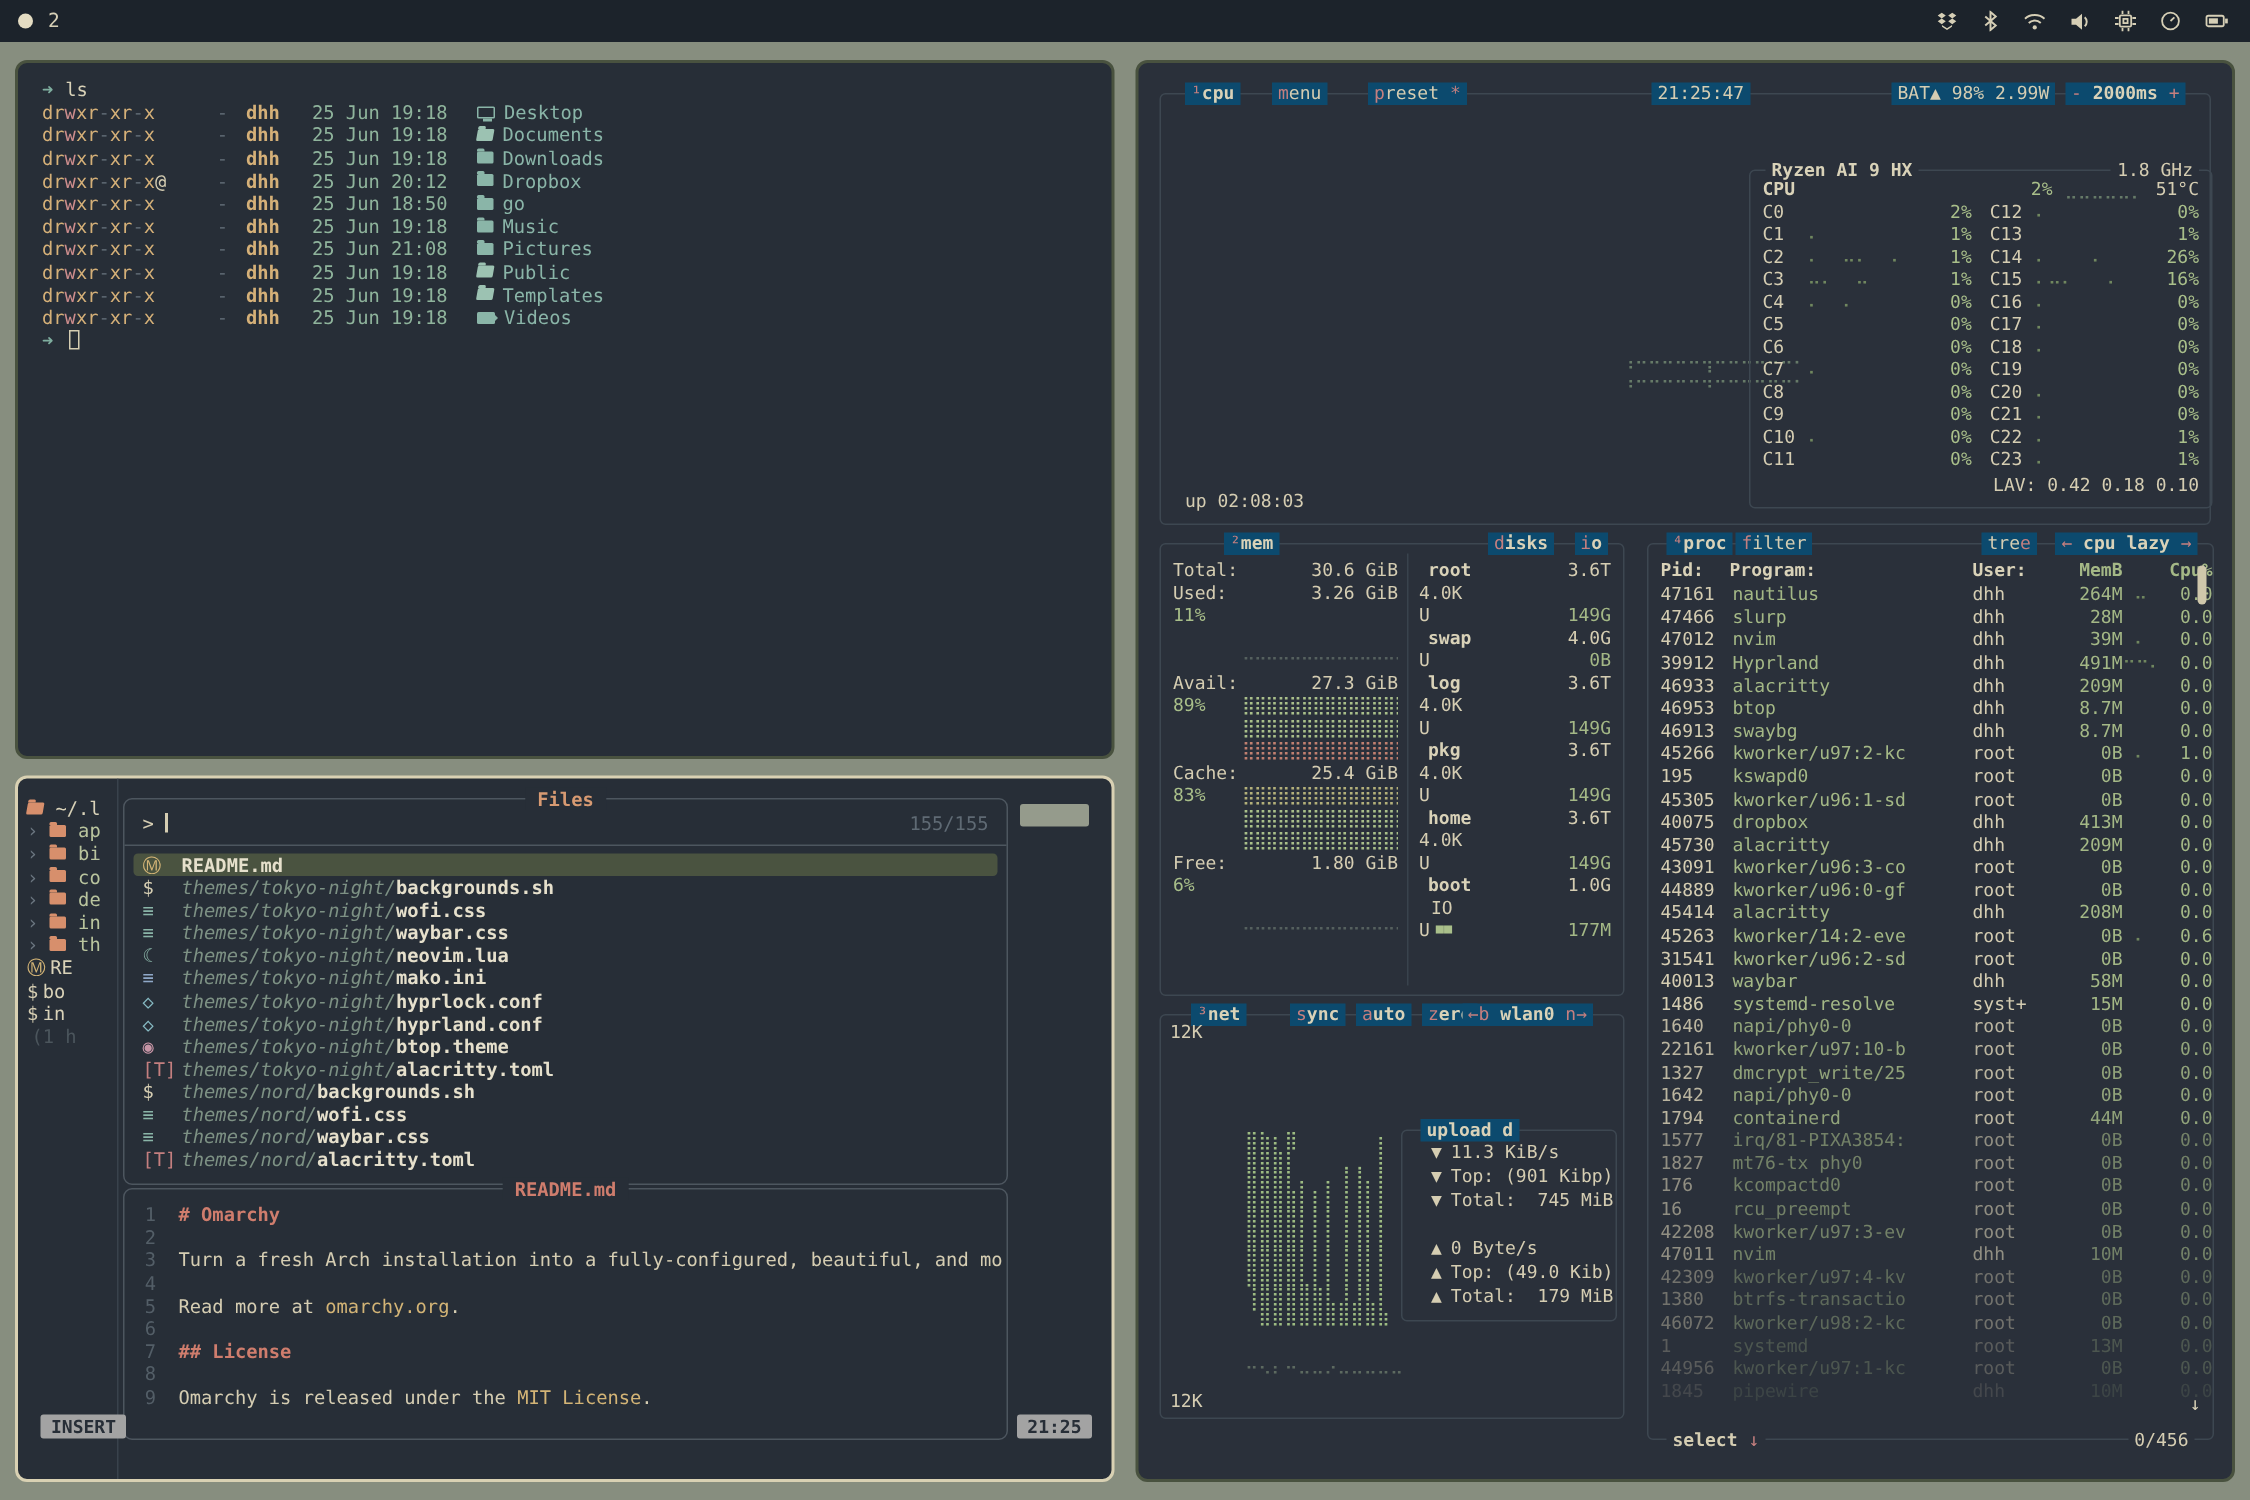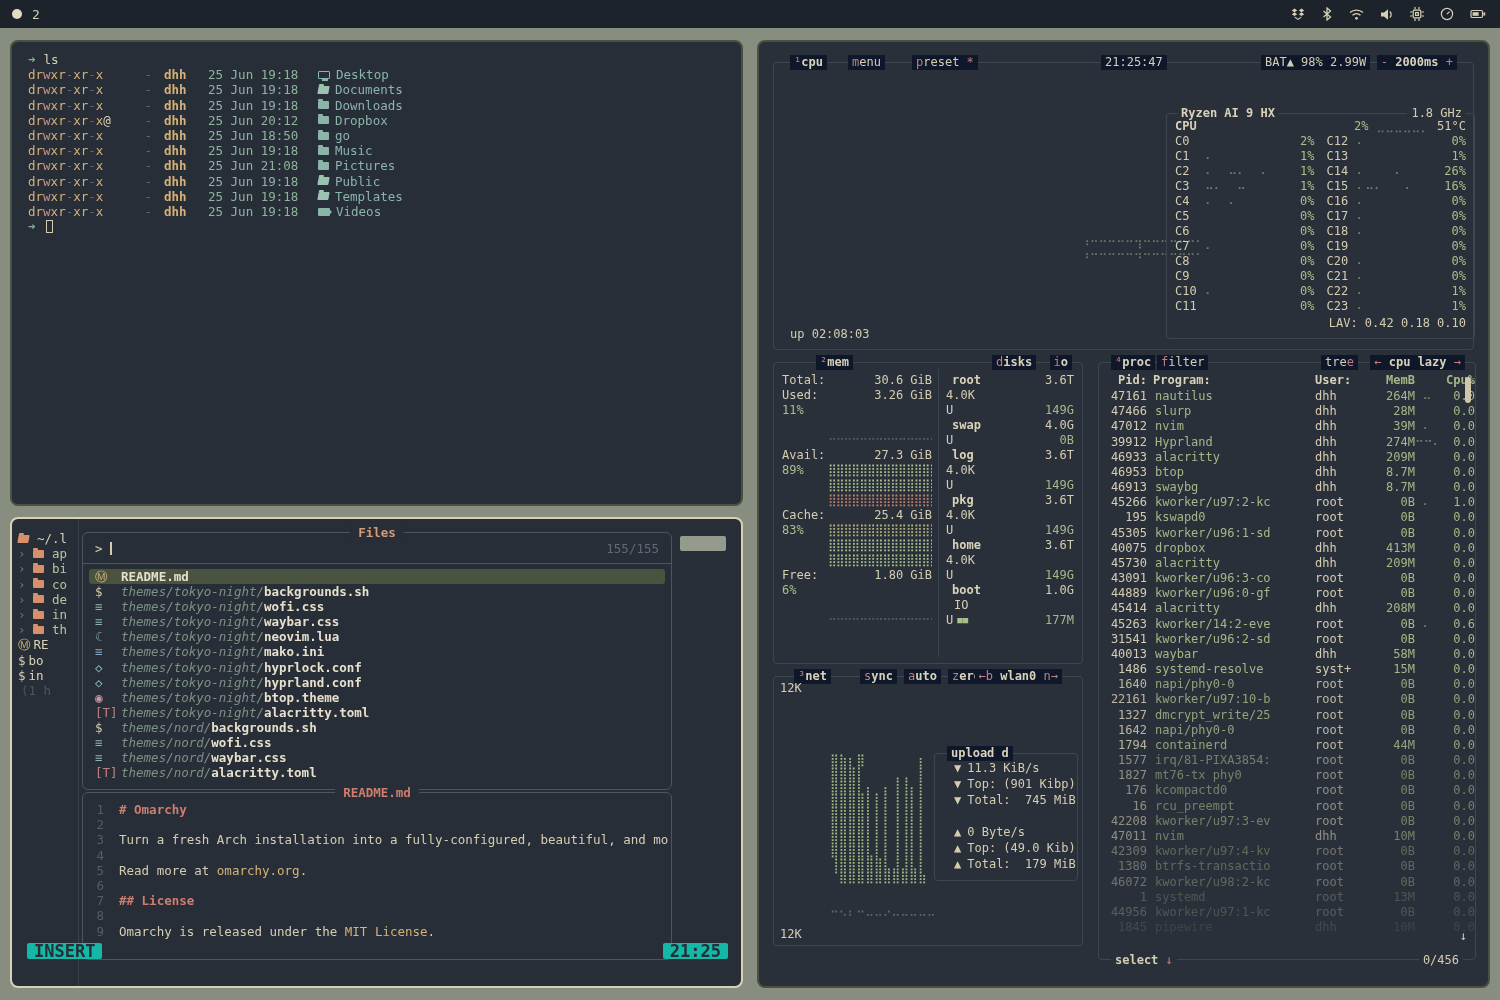--- a/index.html
+++ b/index.html
@@ -35,21 +35,21 @@
   .fic{display:inline-block;margin-right:6px;position:relative;flex:none}
   .i-folder,.i-folder-open{width:11px;height:8px;background:#8ab5a8;border-radius:1px}
   .i-folder::before,.i-folder-open::before{content:"";position:absolute;top:-2px;left:0;width:5px;height:2px;background:inherit;border-radius:1px 1px 0 0}
   .i-folder-open{background:#9cc2b2;transform:skewX(-10deg)}
   .i-monitor{width:12px;height:8px;border:1px solid #8ab5a8;border-radius:1px}
   .i-monitor::after{content:"";position:absolute;bottom:-3px;left:3px;width:6px;height:2px;background:#8ab5a8}
   .i-video{width:12px;height:8px;background:#8ab5a8;border-radius:1px}
   .i-video::before{content:"";position:absolute;right:-2px;top:1px;border-left:3px solid #8ab5a8;border-top:3px solid transparent;border-bottom:3px solid transparent}
   
   .bbox{position:absolute;border:1px solid #3d4751;border-radius:4px}
-  .btitle{position:absolute;top:-8px;background:#0f172a;padding:0 4px;white-space:pre;line-height:15px}
+  .btitle{position:absolute;top:-8px;background:#0c4a6e;padding:0 4px;white-space:pre;line-height:15px}
   .btitle b{color:#d9d2b8}
   .bnum,.key{color:#c47f7f}
   .bfoot{position:absolute;bottom:-8px;background:#2a303a;padding:0 4px;white-space:pre}
   .g{color:#a9bf8a}
   .dimg{color:#667a68}
   .cpu-box{left:14px;top:20px;width:701px;height:288px}
   .core-box{position:absolute;left:392px;top:50px;width:309px;height:226px;border:1px solid #3d4751;border-radius:4px}
   .cpurow{display:flex;align-items:center;padding:0 8px;line-height:15px;margin-top:5px;white-space:pre}
   .cpurow b{color:#d9d2b8}
   .cores{display:flex;padding:0 2px}
@@ -83,21 +83,21 @@
   .ngraph div{color:#9dbb82}
   .naxis{color:#5d6a60 !important}
   .ninfo{position:absolute;left:160px;top:76px;width:144px;height:128px;border:1px solid #3d4751;border-radius:4px;padding:6px 19px;line-height:16px}
   .iline{display:flex;white-space:pre}
   .tri{margin-right:6px}
   .proc-box{left:339px;top:320px;width:378px;height:598px}
   .phead{display:grid;grid-template-columns:46px 158px 50px 54px 24px 36px;padding-left:8px;margin-top:10px;
          line-height:15px;color:#d9d2b8;font-weight:bold;white-space:pre}
   .prows{margin-top:1px}
   .prow{display:grid;grid-template-columns:46px 158px 50px 54px 24px 36px;padding-left:8px;line-height:15.17px;white-space:pre}
-  .c-pid{text-align:right;padding-right:6px}
+  .c-pid{padding-right:6px}
   .c-prog{color:#a4b886;overflow:hidden;padding-left:2px}
   .c-user{padding-left:4px}
   .c-mem{text-align:right;color:#a4b886}
   .c-dots{color:#70875f;text-align:center}
   .c-cpu{text-align:right;color:#a4b886}
   .f1{opacity:.85}.f2{opacity:.6}.f3{opacity:.42}.f4{opacity:.28}.f5{opacity:.15}
   .pscroll{position:absolute;right:4px;top:14px;width:6px;height:26px;background:#cfc7ab;border-radius:3px}
   .parrow{position:absolute;right:8px;bottom:16px;color:#d9d2b8}
   
   .nv{font-size:12.5px}
@@ -128,21 +128,21 @@
   .p-path{color:#7d9184;font-style:italic}
   .p-file{color:#e6e0cc;font-weight:bold}
   .preview{position:absolute;left:70px;top:273px;width:590px;height:168px;border:1px solid #4d565f;border-radius:6px;background:#272e37}
   .pv-title{position:absolute;top:-8px;left:50%;transform:translateX(-50%);background:#272e37;padding:0 8px;color:#cf7d6d;font-weight:bold}
   .pv-lines{padding-top:9px}
   .pv-line{display:flex;line-height:15.2px;height:15.2px;white-space:pre}
   .pv-num{width:36px;text-align:right;padding-right:15px;color:#535e67;flex:none}
   .seg{color:#d5cdb2}
   .pv-hl{color:#d3b476}
   .pv-line.md-h .seg{color:#cf7d6d;font-weight:bold}
-  .badge{position:absolute;background:#14b8a6;color:#272e37;font-weight:bold;font-size:17px;line-height:16px;padding:0 7px;border-radius:2px}
+  .badge{position:absolute;background:#a3a3a3;color:#272e37;font-weight:bold;font-size:12px;line-height:16px;padding:0 7px;border-radius:2px}
   .b-insert{left:15px;top:424px}
   .b-clock{right:13px;top:424px}
 </style>
 </head>
 <body>
 
 <div class="topbar">
   <div class="tb-left">
     <span class="ws-dot"></span>
     <span class="ws-num">2</span>
@@ -1032,21 +1032,21 @@
           <span class="c-user">dhh</span>
           <span class="c-mem">39M</span>
           <span class="c-dots">⠄</span>
           <span class="c-cpu">0.0</span>
         </div>
 
         <div class="prow">
           <span class="c-pid">39912</span>
           <span class="c-prog">Hyprland</span>
           <span class="c-user">dhh</span>
-          <span class="c-mem">274M</span>
+          <span class="c-mem">491M</span>
           <span class="c-dots">⠒⠒⠄</span>
           <span class="c-cpu">0.0</span>
         </div>
 
         <div class="prow">
           <span class="c-pid">46933</span>
           <span class="c-prog">alacritty</span>
           <span class="c-user">dhh</span>
           <span class="c-mem">209M</span>
           <span class="c-dots"></span>

